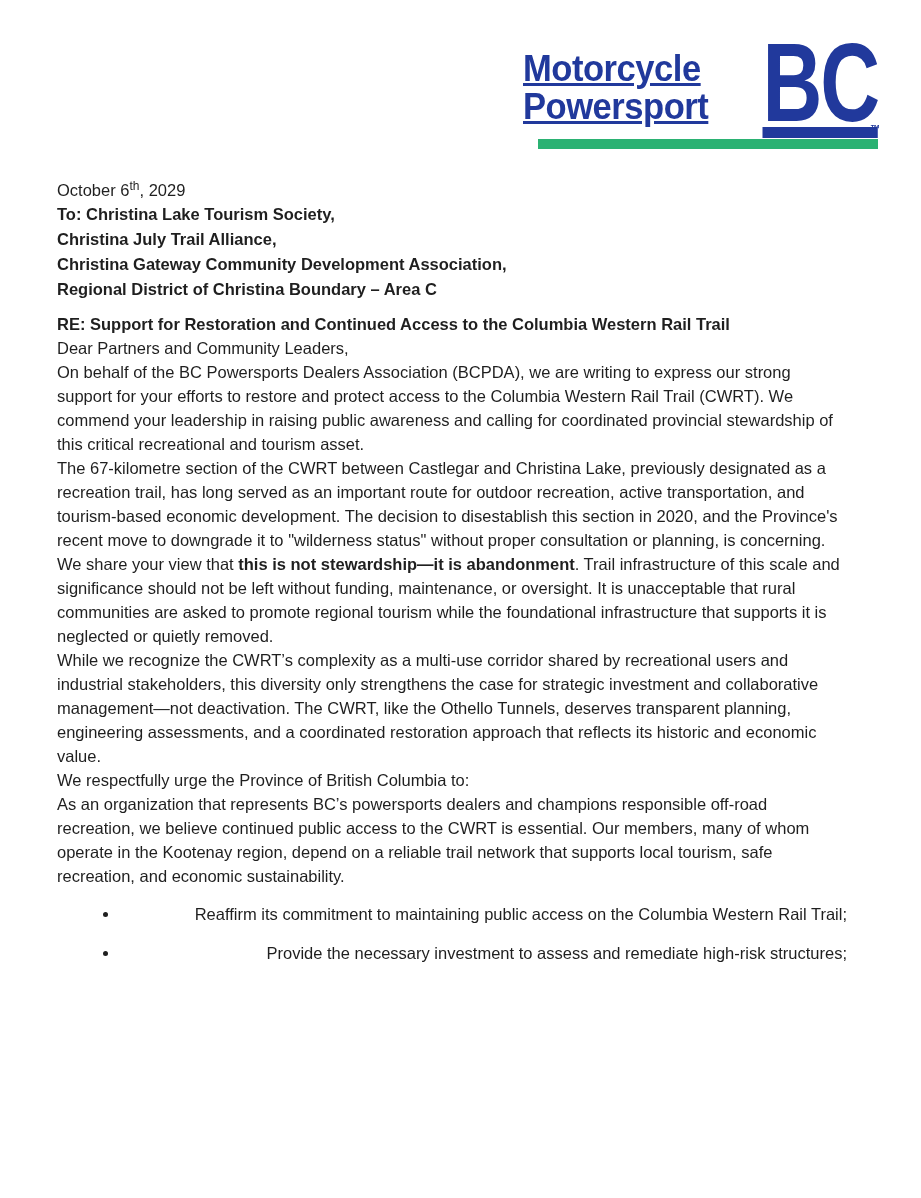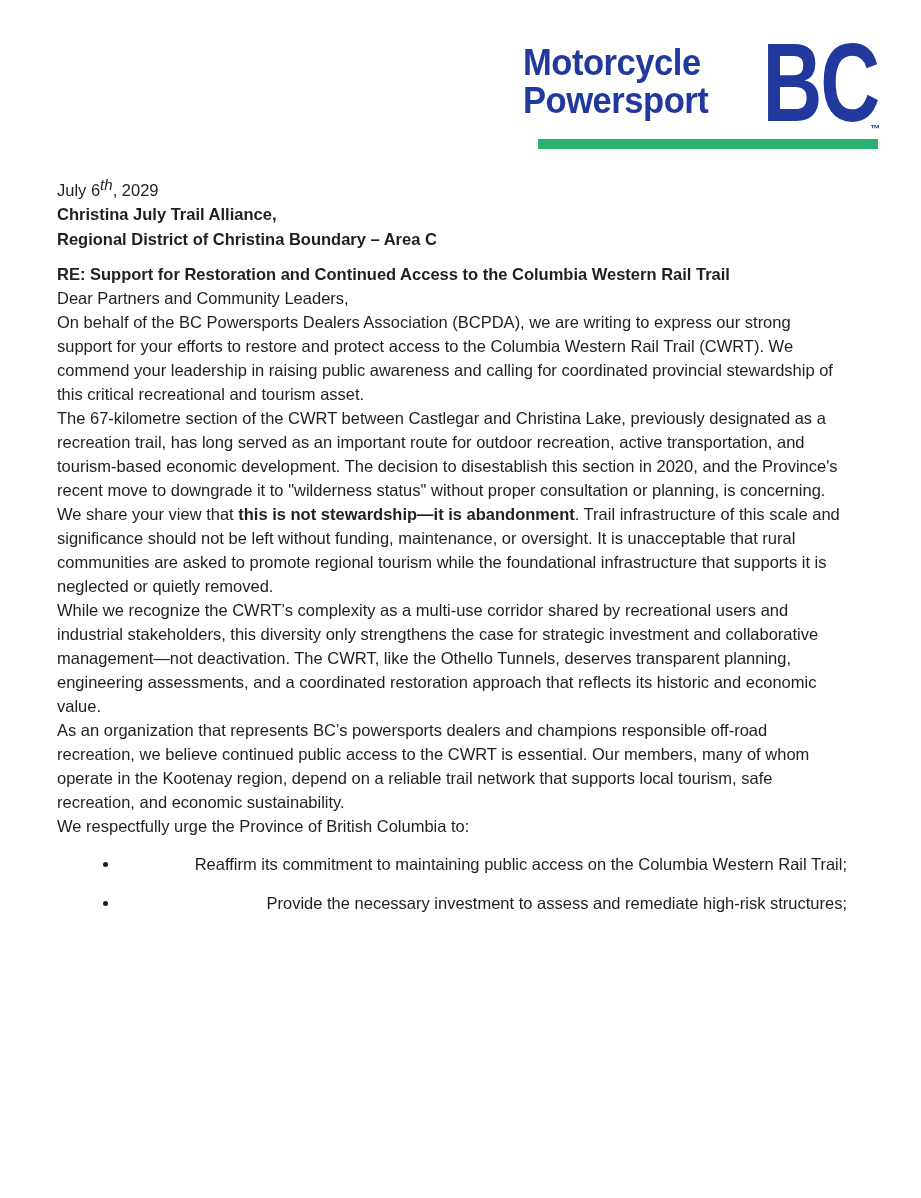--- a/index.html
+++ b/index.html
@@ -19,22 +19,23 @@
 
   
   .logo-block {
     position: absolute;
     top: 40px;
     right: 43px;
     width: 340px;
   }
   .logo-row {
     display: flex;
-    align-items: flex-start;
+    align-items: flex-end;
     justify-content: flex-end;
+    text-decoration: underline;
   }
   .logo-words {
     display: flex;
     flex-direction: column;
     font-weight: 700;
     font-size: 36px;
     line-height: 38px;
     letter-spacing: -0.5px;
     transform: scaleX(0.96);
     transform-origin: left top;
@@ -73,24 +74,23 @@
     position: absolute;
     left: 57px;
     top: 178px;
     width: 790px;
     font-size: 16.5px;
     line-height: 24px;
   }
   .letter p { margin: 0; }
   .date-line { margin-bottom: 60px; }
   .date-line sup {
-    font-size: 15px;
+    font-size: 12px;
     line-height: 0;
     vertical-align: super;
-    font-style: italic;
   }
   .recipients {
     font-weight: 700;
     margin-bottom: 10px;
   }
   .recipient-line { line-height: 25px; }
   .subject {
     font-weight: 700;
     margin-bottom: 15px;
   }
@@ -120,38 +120,40 @@
       </div>
       <div class="logo-bc-wrap">
         <span class="logo-bc">BC</span>
         <span class="logo-tm">™</span>
       </div>
     </div>
     <div class="logo-bar" style="background: rgb(43, 178, 115);"></div>
   </header>
 
   <main class="letter">
-    <p class="date-line"><span>July 6</span><sup>th</sup><span>, 2029</span></p>
+    <p class="date-line"><span>October 6</span><sup>th</sup><span>, 2029</span></p>
 
     <div class="recipients" id="recipients">
+        <div class="recipient-line">To: Christina Lake Tourism Society,</div>
         <div class="recipient-line">Christina July Trail Alliance,</div>
+        <div class="recipient-line">Christina Gateway Community Development Association,</div>
         <div class="recipient-line">Regional District of Christina Boundary – Area C</div>
       </div>
 
     <p class="subject">RE: Support for Restoration and Continued Access to the Columbia Western Rail Trail</p>
 
     <p class="salutation">Dear Partners and Community Leaders,</p>
 
     <div id="paragraphs">
         <p class="body-paragraph"><span>On behalf of the BC Powersports Dealers Association (BCPDA), we are writing to express our strong support for your efforts to restore and protect access to the Columbia Western Rail Trail (CWRT). We commend your leadership in raising public awareness and calling for coordinated provincial stewardship of this critical recreational and tourism asset.</span></p>
         <p class="body-paragraph"><span>The 67-kilometre section of the CWRT between Castlegar and Christina Lake, previously designated as a recreation trail, has long served as an important route for outdoor recreation, active transportation, and tourism-based economic development. The decision to disestablish this section in 2020, and the Province's recent move to downgrade it to "wilderness status" without proper consultation or planning, is concerning.</span></p>
         <p class="body-paragraph"><span>We share your view that </span><span class="b">this is not stewardship—it is abandonment</span><span>. Trail infrastructure of this scale and significance should not be left without funding, maintenance, or oversight. It is unacceptable that rural communities are asked to promote regional tourism while the foundational infrastructure that supports it is neglected or quietly removed.</span></p>
         <p class="body-paragraph"><span>While we recognize the CWRT’s complexity as a multi-use corridor shared by recreational users and industrial stakeholders, this diversity only strengthens the case for strategic investment and collaborative management—not deactivation. The CWRT, like the Othello Tunnels, deserves transparent planning, engineering assessments, and a coordinated restoration approach that reflects its historic and economic value.</span></p>
+        <p class="body-paragraph"><span>We respectfully urge the Province of British Columbia to:</span></p>
         <p class="body-paragraph"><span>As an organization that represents BC’s powersports dealers and champions responsible off-road recreation, we believe continued public access to the CWRT is essential. Our members, many of whom operate in the Kootenay region, depend on a reliable trail network that supports local tourism, safe recreation, and economic sustainability.</span></p>
-        <p class="body-paragraph"><span>We respectfully urge the Province of British Columbia to:</span></p>
       </div>
 
     <ul class="request-list" id="bullets">
         <li>Reaffirm its commitment to maintaining public access on the Columbia Western Rail Trail;</li>
         <li>Provide the necessary investment to assess and remediate high-risk structures;</li>
       </ul>
   </main>
 
 </div>
 

